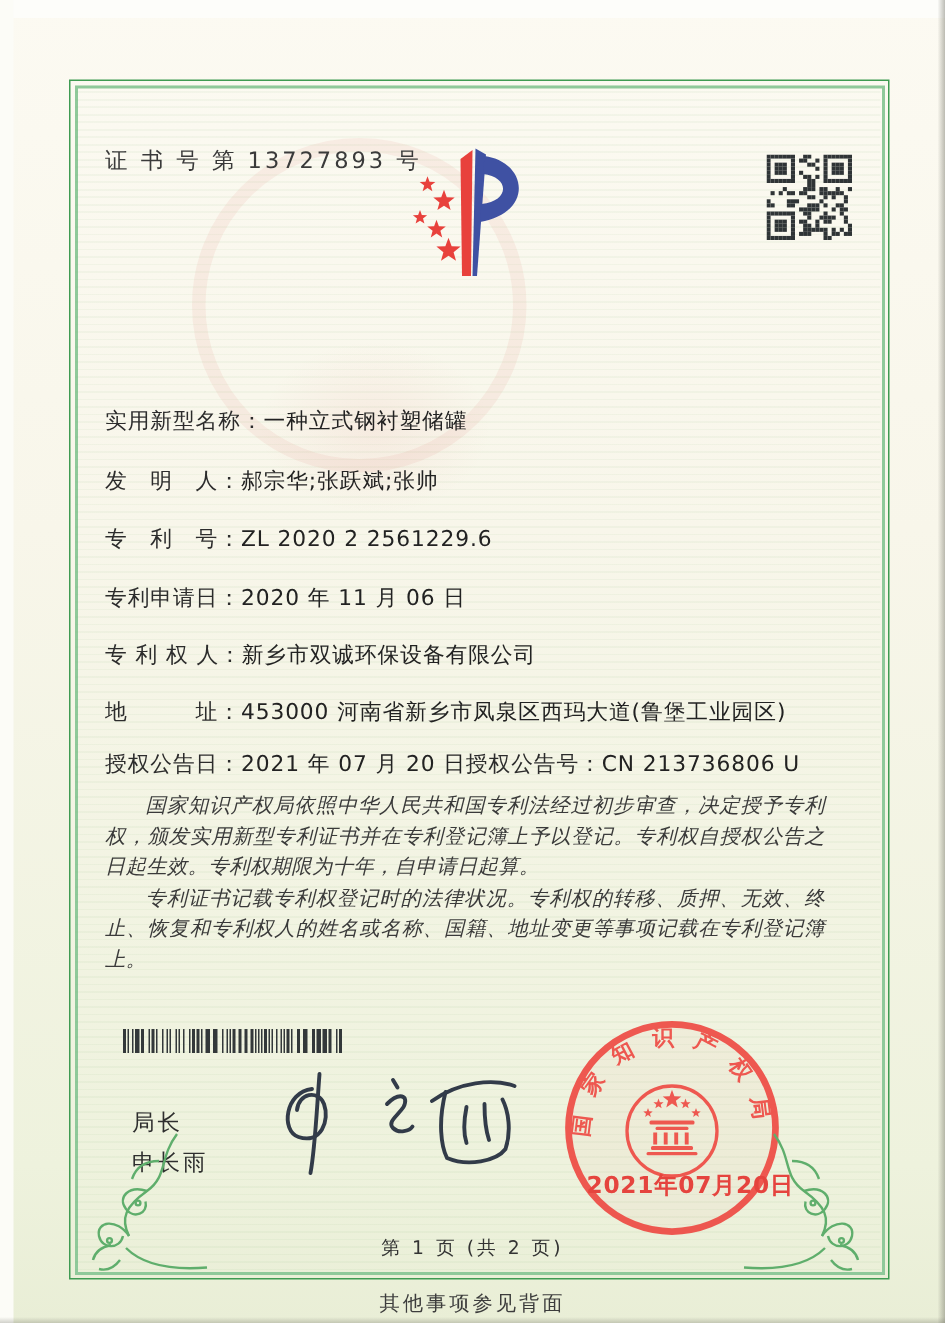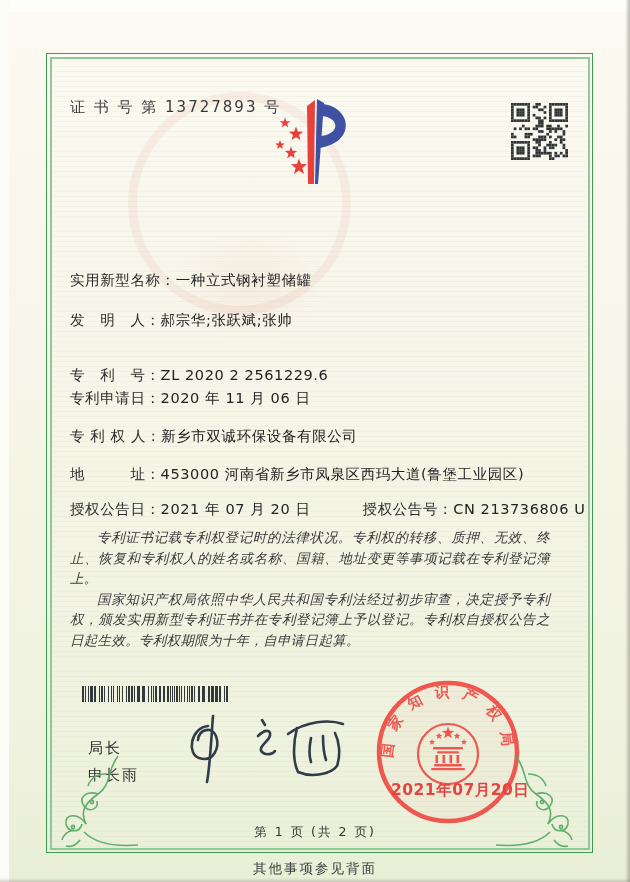--- a/index.html
+++ b/index.html
@@ -17,21 +17,21 @@
   .bleed1{position:absolute;left:128px;top:92px;width:205px;height:205px;border-radius:50%;border:9px solid rgba(222,128,122,0.10);}
   .bleed2{position:absolute;left:170px;top:225px;width:160px;height:120px;background:radial-gradient(ellipse at center,rgba(222,128,122,0.10),transparent 68%);}
   .cert-no{position:absolute;left:70px;top:98px;font-size:15px;letter-spacing:2px;color:#3a3a3a;}
   .logo{position:absolute;left:268px;top:96px;width:100px;height:92px;}
   .qr{position:absolute;left:511px;top:103px;width:57px;height:57px;}
   .title{position:absolute;left:0;top:194px;width:100%;text-align:center;font-size:33px;font-weight:700;
     letter-spacing:9px;color:#151515;font-family:"DejaVu Serif","Liberation Serif",serif;}
   .row{position:absolute;left:70px;font-size:14.5px;letter-spacing:0.6px;white-space:pre;color:#2c2c2c;}
   .row .lbl{color:#2c2c2c;}
   .row .val{color:#222;}
-  .pair2{margin-left:52px;}
+  .pair2{}
   .body-text{position:absolute;left:70px;top:527px;width:480px;margin:0;font-size:13.5px;line-height:20.5px;
     text-align:justify;color:#3a3a3a;font-style:italic;font-family:"DejaVu Serif","Liberation Serif",serif;letter-spacing:0.3px;}
   .body-text p{margin:0;text-indent:2em;}
   .barcode{position:absolute;left:82px;top:686px;width:148px;height:16px;fill:#33383a;}
   .officials{position:absolute;left:88px;top:735px;font-size:15px;line-height:27px;color:#2e2e2e;letter-spacing:2px;}
   .signature{position:absolute;left:170px;top:710px;width:190px;height:82px;}
   .seal{position:absolute;left:374px;top:676px;width:150px;height:150px;opacity:0.92;}
   .seal-date{position:absolute;left:391px;top:780px;font-size:15.5px;font-weight:600;color:#e5443e;letter-spacing:0.5px;text-align:right;}
   .page-num{position:absolute;left:0;top:824px;width:100%;text-align:center;font-size:12.5px;letter-spacing:2px;color:#333;}
   .back-note{position:absolute;left:0;top:860px;width:100%;text-align:center;font-size:13.5px;letter-spacing:2px;color:#3c3c3c;
@@ -267,29 +267,29 @@
         <rect x="5" y="20" width="1" height="1"></rect>
         <rect x="6" y="20" width="1" height="1"></rect>
         <rect x="14" y="20" width="1" height="1"></rect>
         <rect x="15" y="20" width="1" height="1"></rect>
       </g>
   </svg>
 
 
   <div class="row" style="top:311px"><span class="lbl">发　明　人：</span><span class="val">郝宗华;张跃斌;张帅</span></div>
   <div class="row" style="top:271px"><span class="lbl">实用新型名称：</span><span class="val">一种立式钢衬塑储罐</span></div>
-  <div class="row" style="top:366px"><span class="lbl">专　利　号：</span><span class="val">ZL 2020 2 2561229.6</span></div>
+  <div class="row" style="top:350px"><span class="lbl">专　利　号：</span><span class="val">ZL 2020 2 2561229.6</span></div>
   <div class="row" style="top:389px"><span class="lbl">专利申请日：</span><span class="val">2020 年 11 月 06 日</span></div>
   <div class="row" style="top:427px"><span class="lbl">专 利 权 人：</span><span class="val">新乡市双诚环保设备有限公司</span></div>
   <div class="row" style="top:465px"><span class="lbl">地　　　址：</span><span class="val">453000 河南省新乡市凤泉区西玛大道(鲁堡工业园区)</span></div>
   <div class="row" style="top:500px"><span class="lbl">授权公告日：</span><span class="val">2021 年 07 月 20 日</span><span class="lbl pair2">授权公告号：</span><span class="val">CN 213736806 U</span></div>
 
   <div class="body-text">
+    <p>国家知识产权局依照中华人民共和国专利法经过初步审查，决定授予专利权，颁发实用新型专利证书并在专利登记簿上予以登记。专利权自授权公告之日起生效。专利权期限为十年，自申请日起算。</p>
     <p>专利证书记载专利权登记时的法律状况。专利权的转移、质押、无效、终止、恢复和专利权人的姓名或名称、国籍、地址变更等事项记载在专利登记簿上。</p>
-    <p>国家知识产权局依照中华人民共和国专利法经过初步审查，决定授予专利权，颁发实用新型专利证书并在专利登记簿上予以登记。专利权自授权公告之日起生效。专利权期限为十年，自申请日起算。</p>
   </div>
 
   <svg class="barcode" viewBox="0 0 148 16" preserveAspectRatio="none">
     <g id="bc-bars">
         <rect x="0" y="0" width="2" height="16"></rect>
         <rect x="3" y="0" width="1" height="16"></rect>
         <rect x="6" y="0" width="1" height="16"></rect>
         <rect x="8" y="0" width="3" height="16"></rect>
         <rect x="12" y="0" width="2" height="16"></rect>
         <rect x="17" y="0" width="1" height="16"></rect>

